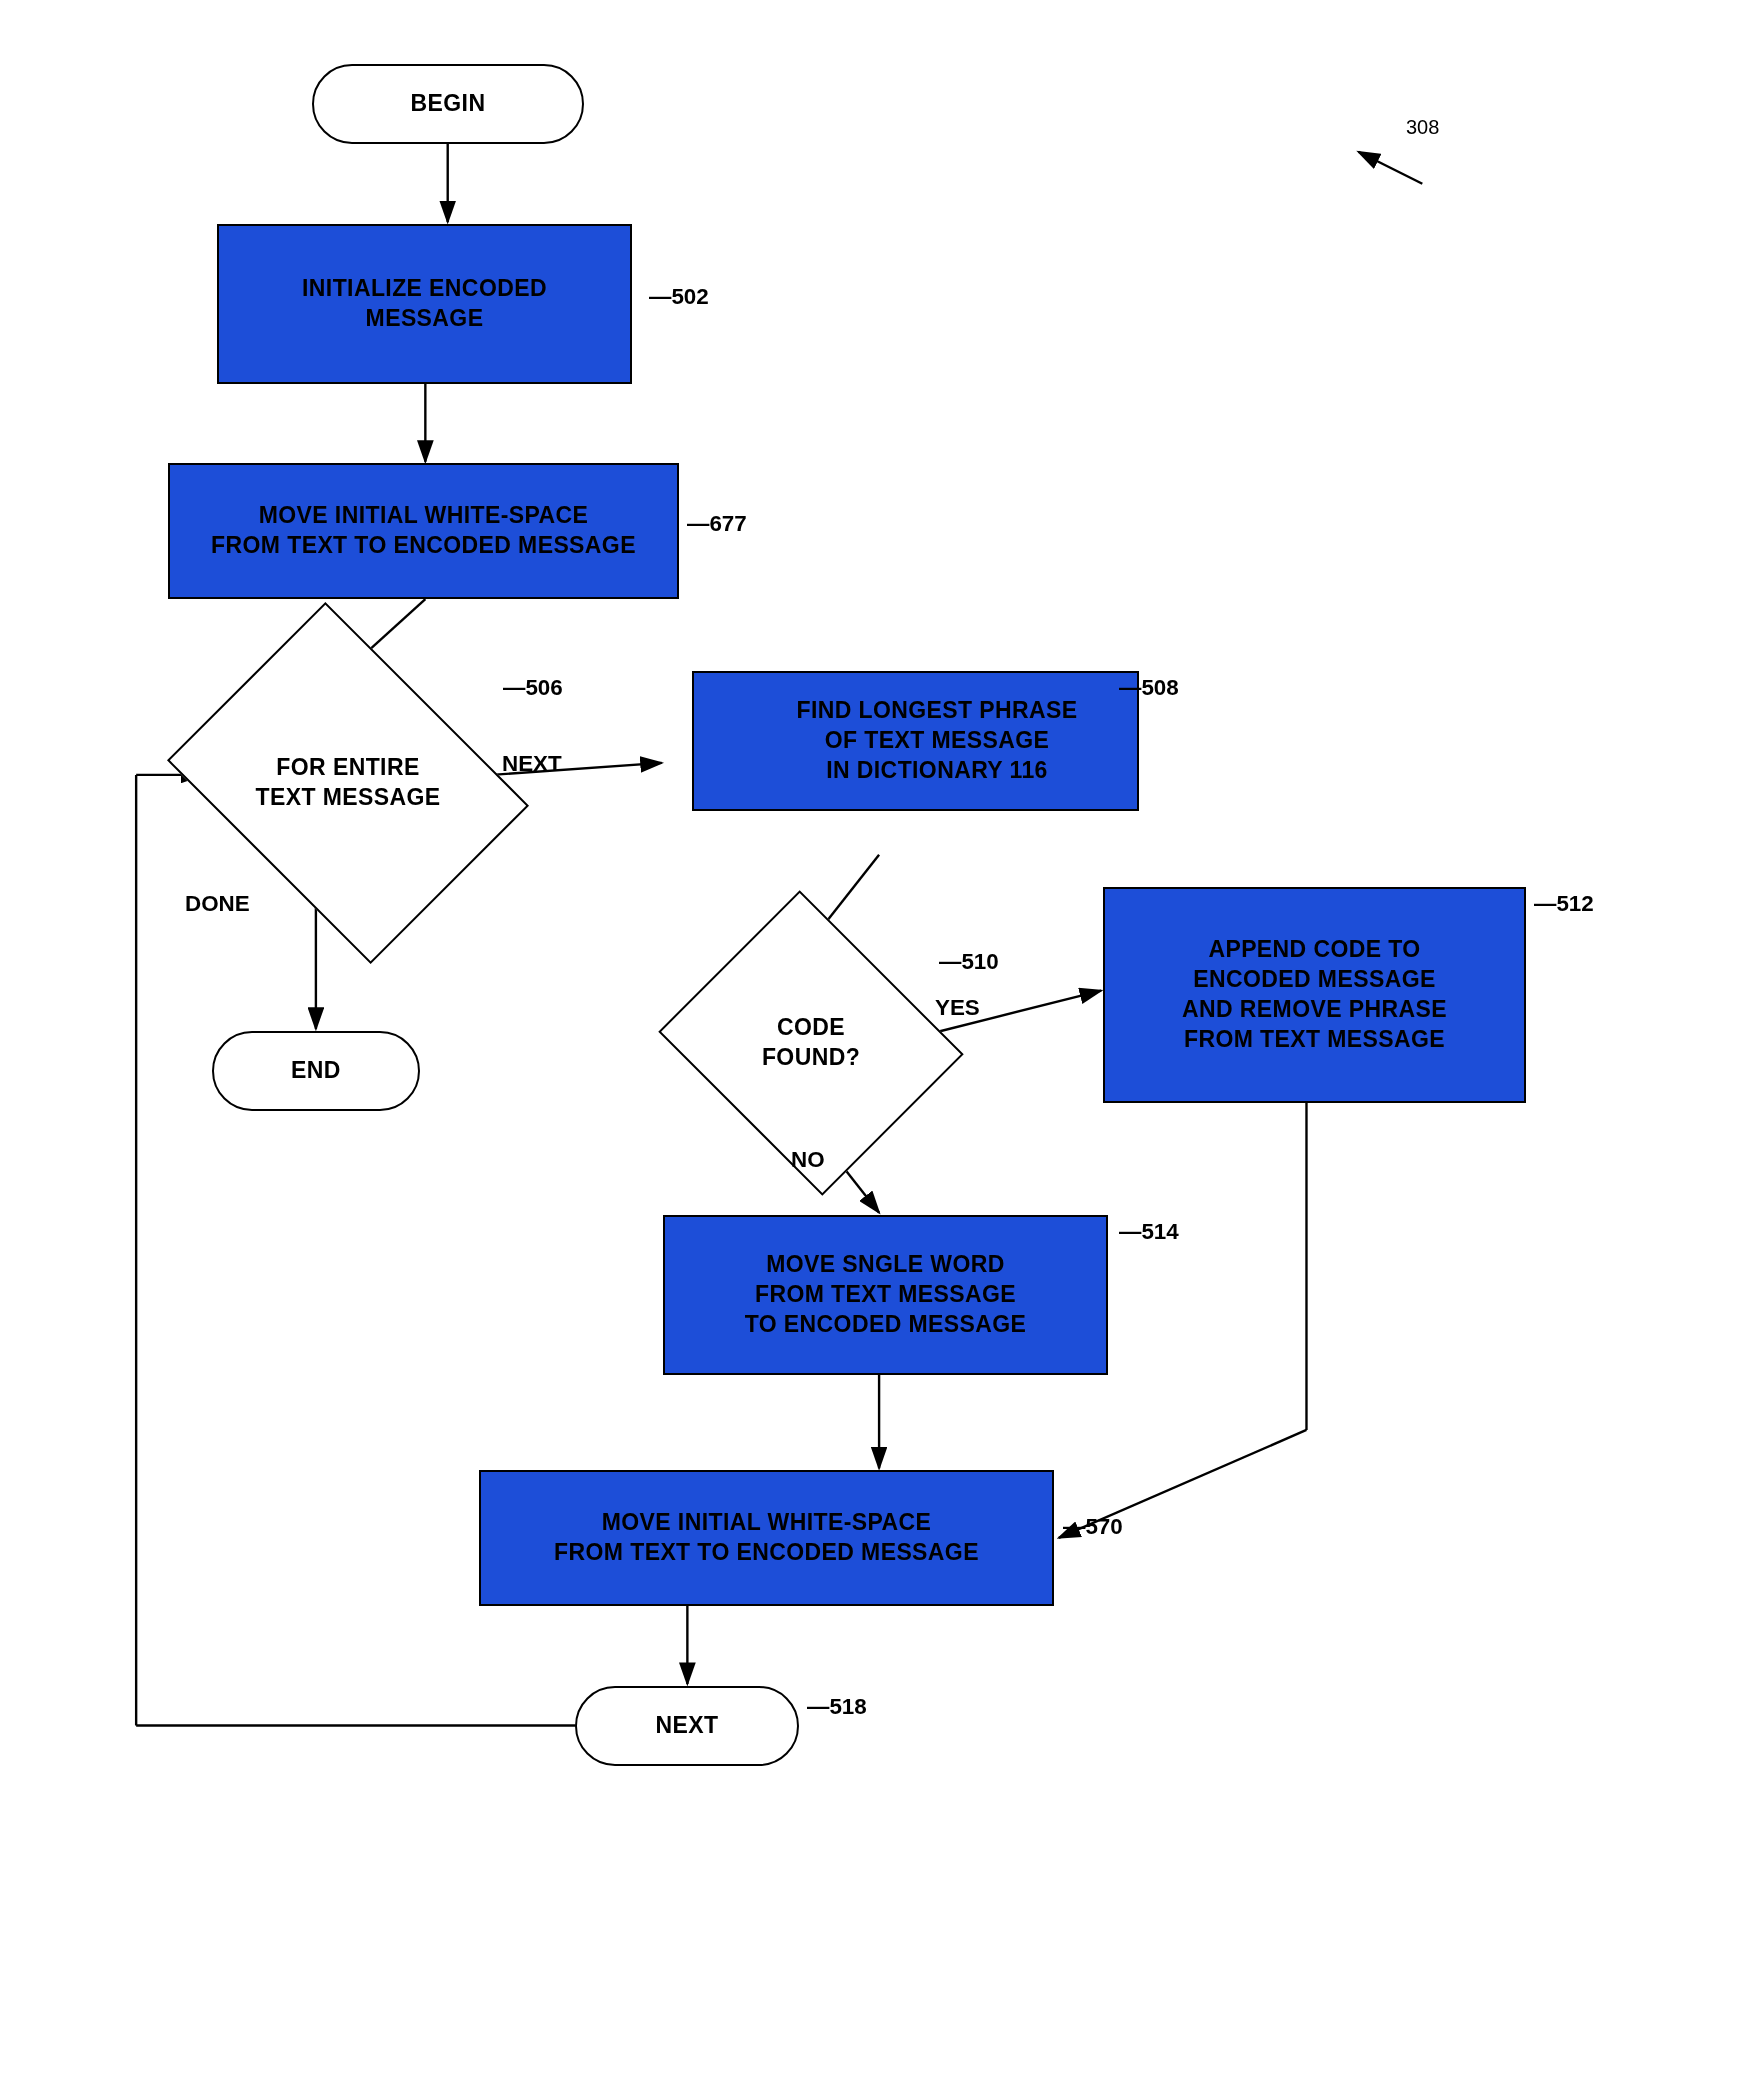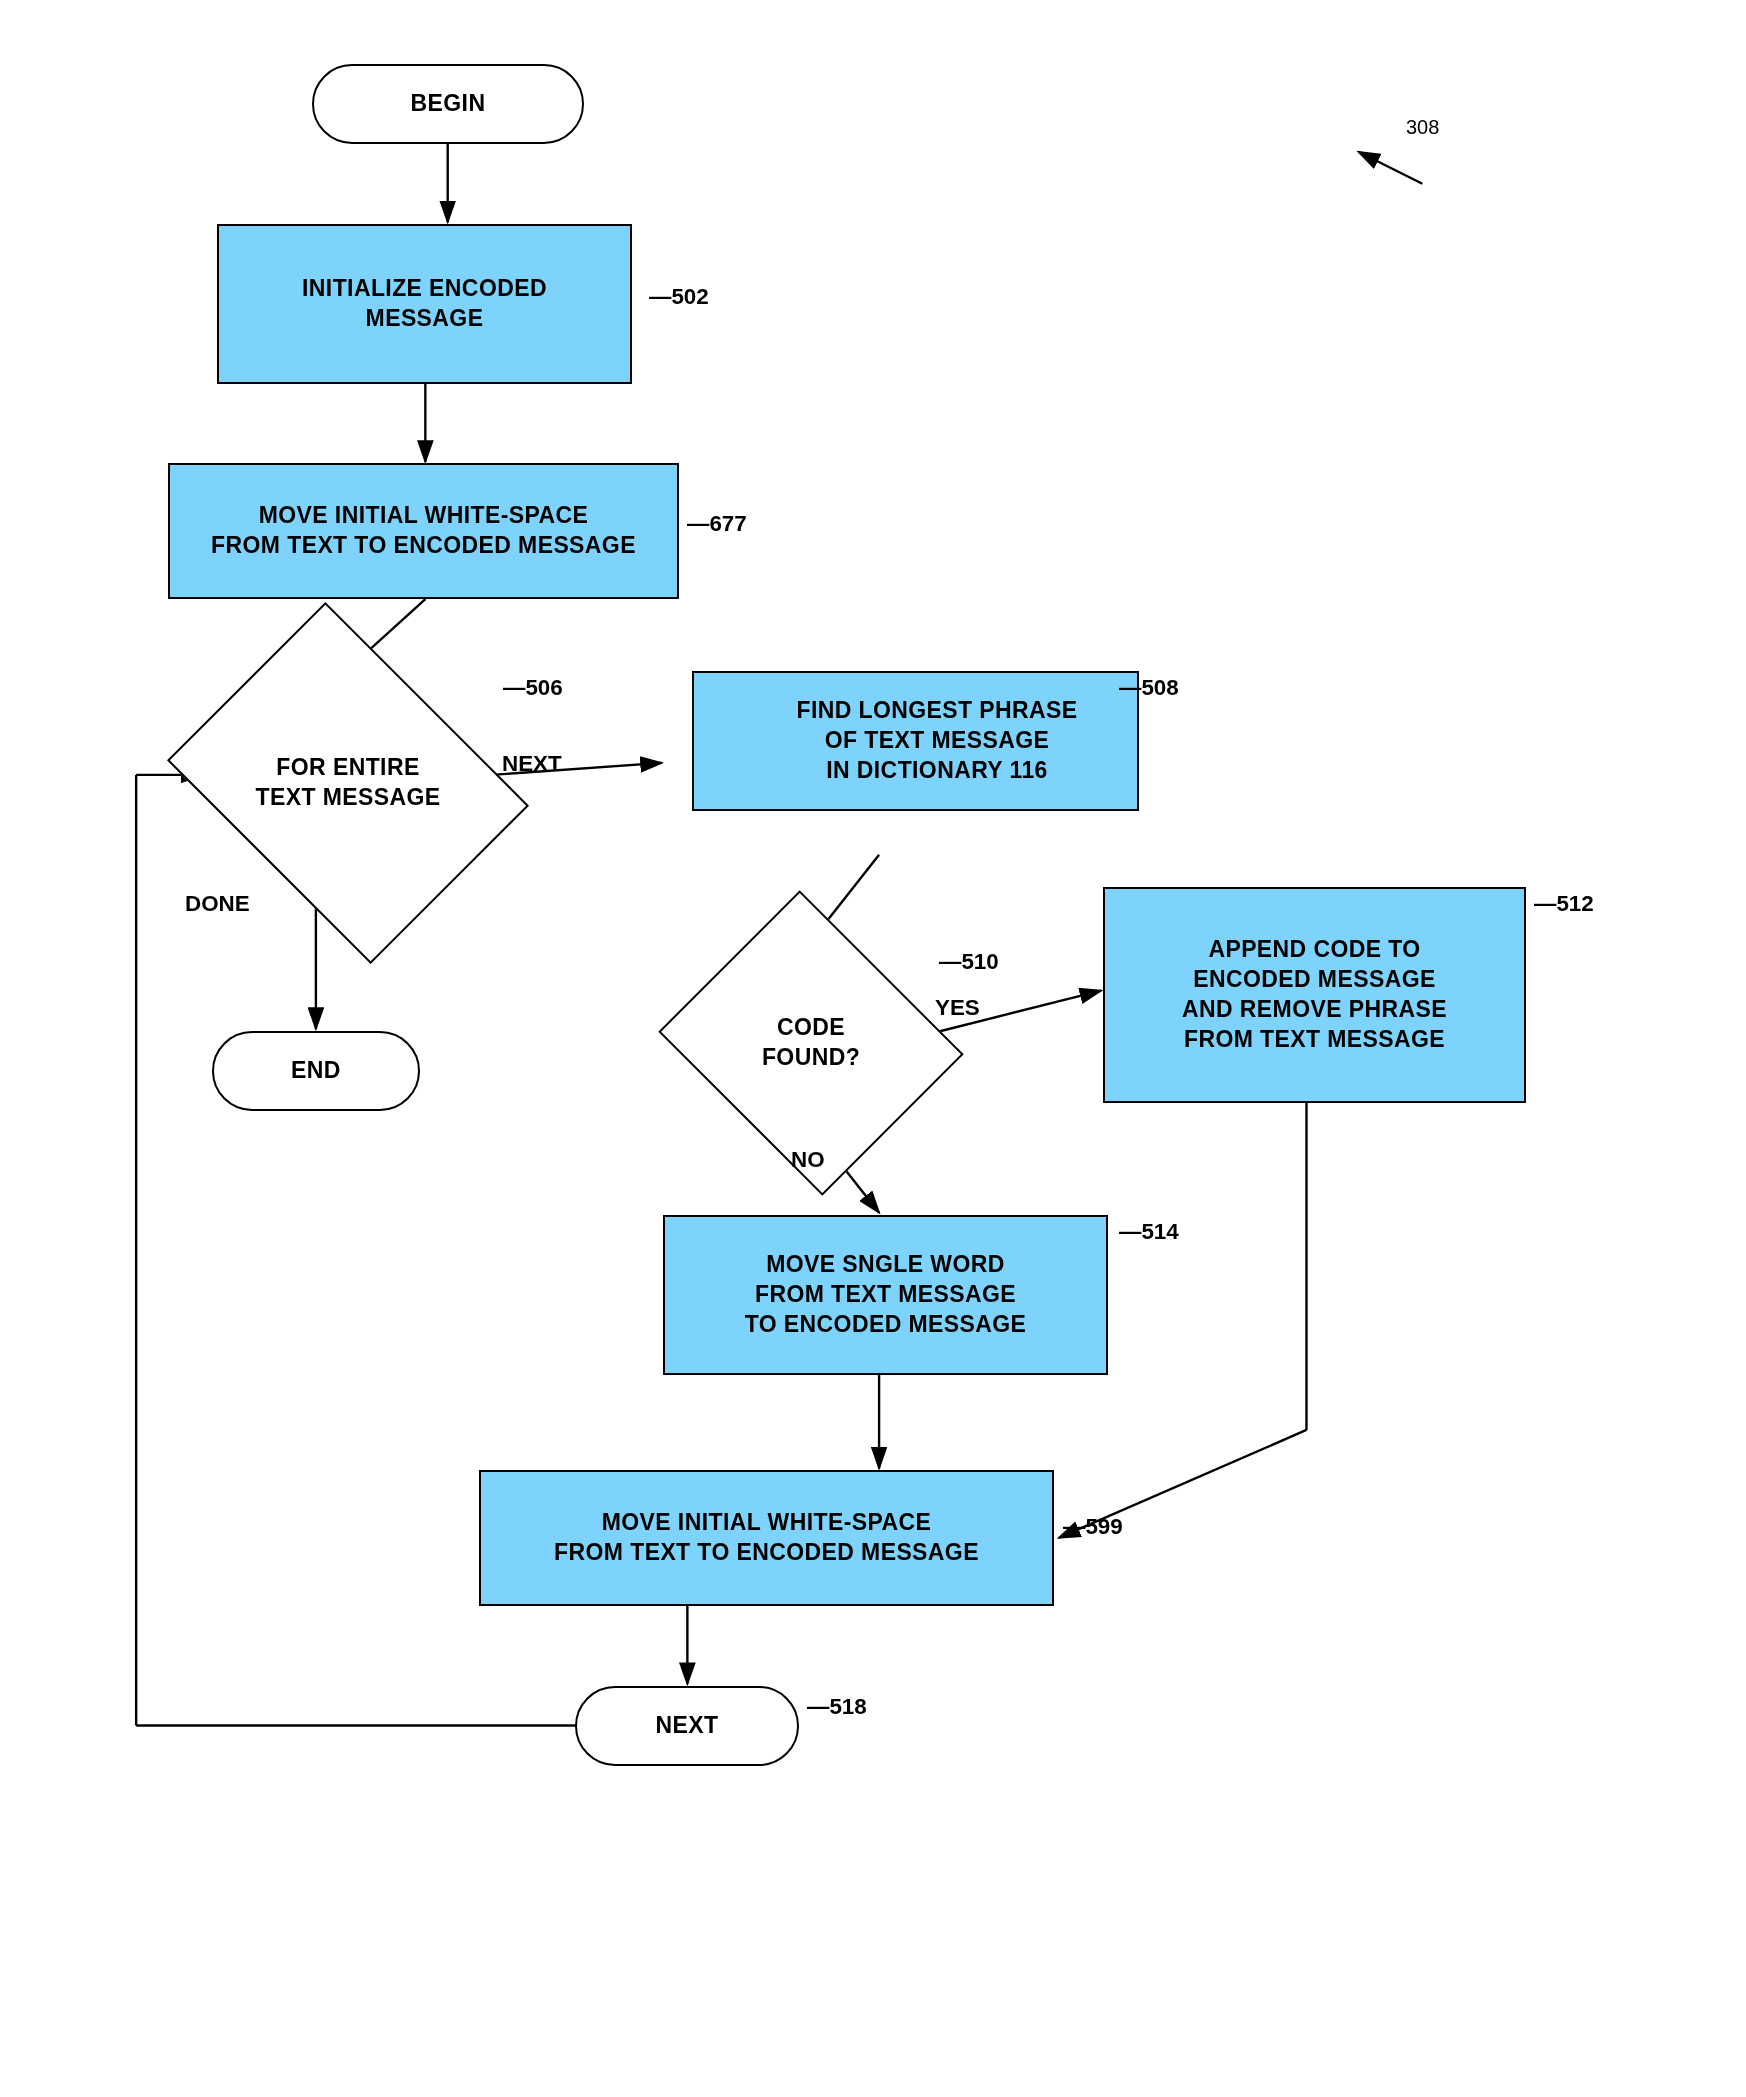--- a/index.html
+++ b/index.html
@@ -29,21 +29,21 @@
     }
 
     .rounded-rect {
       border: 2.4px solid #000;
       border-radius: 40px;
       background: #fff;
     }
 
     .rect {
       border: 2.4px solid #000;
-      background: #7dd3fc;
+      background: #1d4ed8;
     }
 
     .diamond {
       background: #fff;
       transform: rotate(45deg);
     }
 
     .diamond-inner {
       transform: rotate(-45deg);
       display: flex;
@@ -171,21 +171,21 @@
   </div>
 
   <div class="shape rect" style="left:663px; top:1215px; width:445px; height:160px;">
     <span class="shape-text">MOVE SNGLE WORD<br>FROM TEXT MESSAGE<br>TO ENCODED MESSAGE</span>
   </div>
   <span class="label" style="left:1119px; top:1219px;">—514</span>
 
   <div class="shape rect" style="left:479px; top:1470px; width:575px; height:136px;">
     <span class="shape-text">MOVE INITIAL WHITE-SPACE<br>FROM TEXT TO ENCODED MESSAGE</span>
   </div>
-  <span class="label" style="left:1063px; top:1514px;">—599</span>
+  <span class="label" style="left:1063px; top:1514px;">—570</span>
 
   <div class="shape rounded-rect" style="left:575px; top:1686px; width:224px; height:80px;">
     <span class="shape-text">NEXT</span>
   </div>
   <span class="label" style="left:807px; top:1694px;">—518</span>
 
   <span class="label" style="left:502px; top:751px;">NEXT</span>
   <span class="label" style="left:185px; top:891px;">DONE</span>
   <span class="label" style="left:935px; top:995px;">YES</span>
   <span class="label" style="left:791px; top:1147px;">NO</span>

